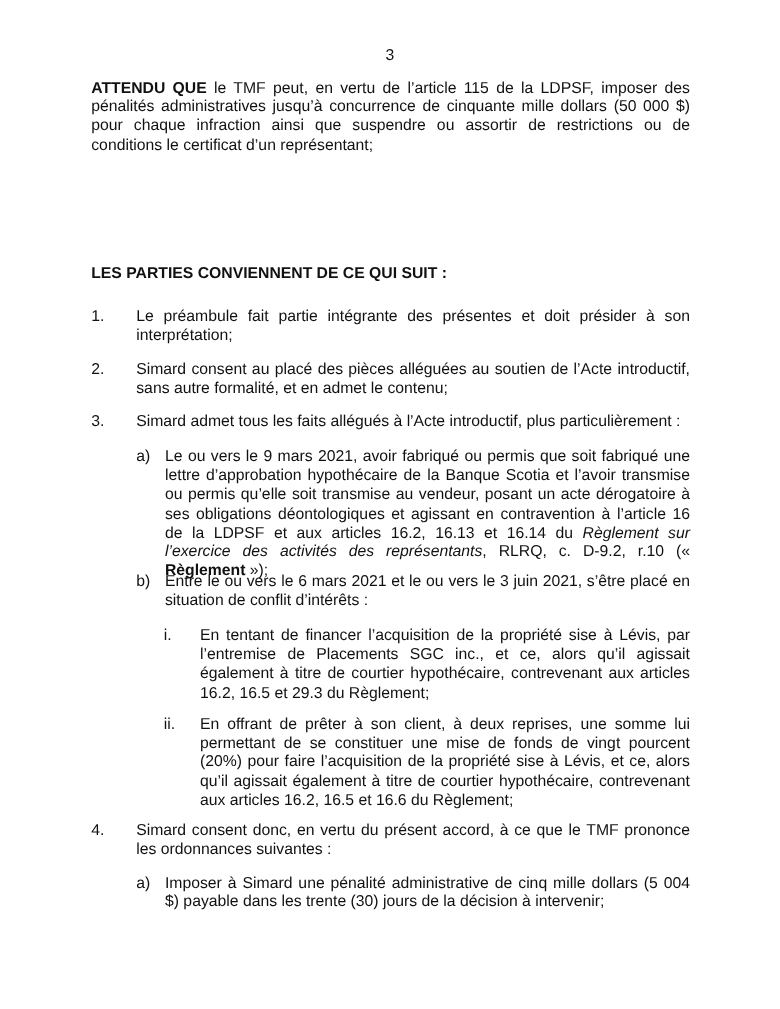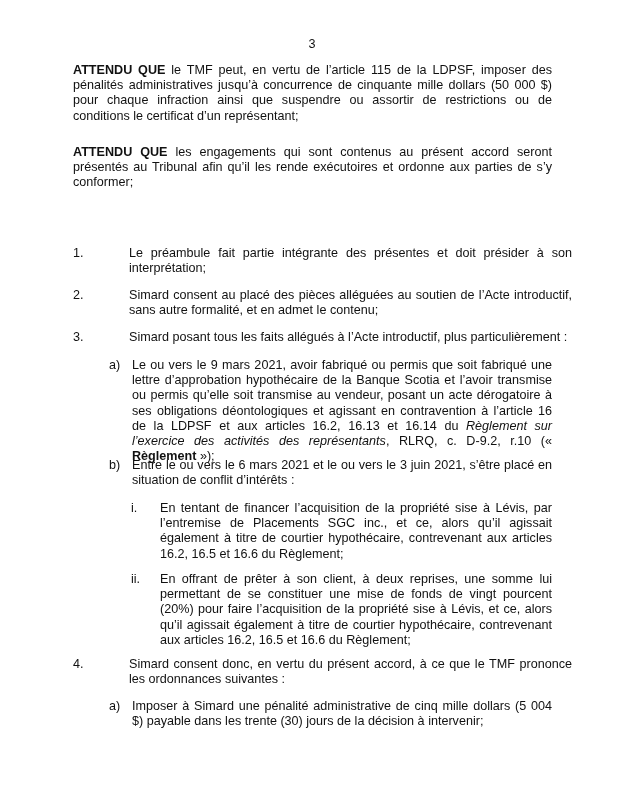--- a/index.html
+++ b/index.html
@@ -11,70 +11,68 @@
   .pnum { position: absolute; top: 37px; left: 0; width: 624px; text-align: center; font-size: 12.6px; }
   .block { position: absolute; left: 73px; width: 479px; line-height: 15.2px; text-align: justify; }
   .block p { margin: 0; }
   b { font-weight: bold; }
   i { }
   .heading { position: absolute; left: 73px; top: 211px; font-weight: bold; font-size: 12.6px; line-height: 15px; }
   .item { position: absolute; line-height: 15.2px; }
   .item .num { position: absolute; left: 0; top: 0; }
   .item .txt { position: absolute; top: 0; text-align: justify; }
   .lvl1 { left: 73px; width: 479px; }
-  .lvl1 .txt { left: 36px; width: 443px; margin-left: 20px; }
+  .lvl1 .txt { left: 36px; width: 443px; }
   .lvl2 { left: 109px; width: 443px; }
   .lvl2 .txt { left: 23px; width: 420px; }
   .lvl3 { left: 131px; width: 421px; }
   .lvl3 .txt { left: 29px; width: 392px; }
 </style>
 </head>
 <body>
 
 <div class="page">
 
   <div class="pnum">3</div>
 
   <div class="block" style="top:63px;">
     <p><b>ATTENDU QUE</b><span> le TMF peut, en vertu de l’article 115 de la LDPSF, imposer des pénalités administratives jusqu’à concurrence de cinquante mille dollars (50 000 $) pour chaque infraction ainsi que suspendre ou assortir de restrictions ou de conditions le certificat d’un représentant;</span></p>
   </div>
 
-  <div class="block" style="top:145px;">
-    <p><b>ATTENDU QUE</b><span> les engagements qui sont contenus au présent accord seront présentés au Tribunal afin qu’il les rende exécutoires et ordonne aux parties de s’y conformer;</span></p>
-  </div>
 
+  <div class="heading">LES PARTIES CONVIENNENT DE CE QUI SUIT :</div>
 
   <div class="item lvl1" style="top:246px;">
     <span class="num">1.</span>
     <div class="txt">Le préambule fait partie intégrante des présentes et doit présider à son interprétation;</div>
   </div>
 
   <div class="item lvl1" style="top:288px;">
     <span class="num">2.</span>
     <div class="txt">Simard consent au placé des pièces alléguées au soutien de l’Acte introductif, sans autre formalité, et en admet le contenu;</div>
   </div>
 
   <div class="item lvl1" style="top:330px;">
     <span class="num">3.</span>
-    <div class="txt">Simard posant tous les faits allégués à l’Acte introductif, plus particulièrement :</div>
+    <div class="txt">Simard admet tous les faits allégués à l’Acte introductif, plus particulièrement :</div>
   </div>
 
   <div class="item lvl2" style="top:358px;">
     <span class="num">a)</span>
     <div class="txt"><span>Le ou vers le 9 mars 2021, avoir fabriqué ou permis que soit fabriqué une lettre d’approbation hypothécaire de la Banque Scotia et l’avoir transmise ou permis qu’elle soit transmise au vendeur, posant un acte dérogatoire à ses obligations déontologiques et agissant en contravention à l’article 16 de la LDPSF et aux articles 16.2, 16.13 et 16.14 du </span><i>Règlement sur l’exercice des activités des représentants</i><span>, RLRQ, c. D-9.2, r.10 (« </span><b>Règlement</b><span> »);</span></div>
   </div>
 
   <div class="item lvl2" style="top:458px;">
     <span class="num">b)</span>
     <div class="txt">Entre le ou vers le 6 mars 2021 et le ou vers le 3 juin 2021, s’être placé en situation de conflit d’intérêts :</div>
   </div>
 
   <div class="item lvl3" style="top:501px;">
     <span class="num">i.</span>
-    <div class="txt">En tentant de financer l’acquisition de la propriété sise à Lévis, par l’entremise de Placements SGC inc., et ce, alors qu’il agissait également à titre de courtier hypothécaire, contrevenant aux articles 16.2, 16.5 et 16.6 du Règlement;</div>
+    <div class="txt">En tentant de financer l’acquisition de la propriété sise à Lévis, par l’entremise de Placements SGC inc., et ce, alors qu’il agissait également à titre de courtier hypothécaire, contrevenant aux articles 16.2, 16.5 et 29.3 du Règlement;</div>
   </div>
 
   <div class="item lvl3" style="top:572px;">
     <span class="num">ii.</span>
     <div class="txt">En offrant de prêter à son client, à deux reprises, une somme lui permettant de se constituer une mise de fonds de vingt pourcent (20%) pour faire l’acquisition de la propriété sise à Lévis, et ce, alors qu’il agissait également à titre de courtier hypothécaire, contrevenant aux articles 16.2, 16.5 et 16.6 du Règlement;</div>
   </div>
 
   <div class="item lvl1" style="top:657px;">
     <span class="num">4.</span>
     <div class="txt">Simard consent donc, en vertu du présent accord, à ce que le TMF prononce les ordonnances suivantes :</div>

